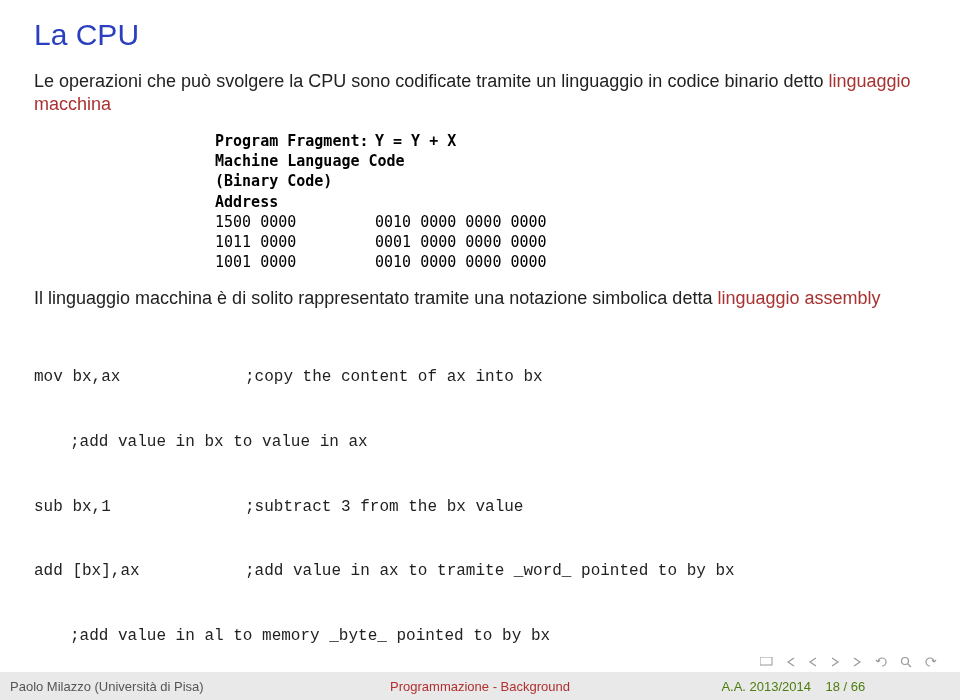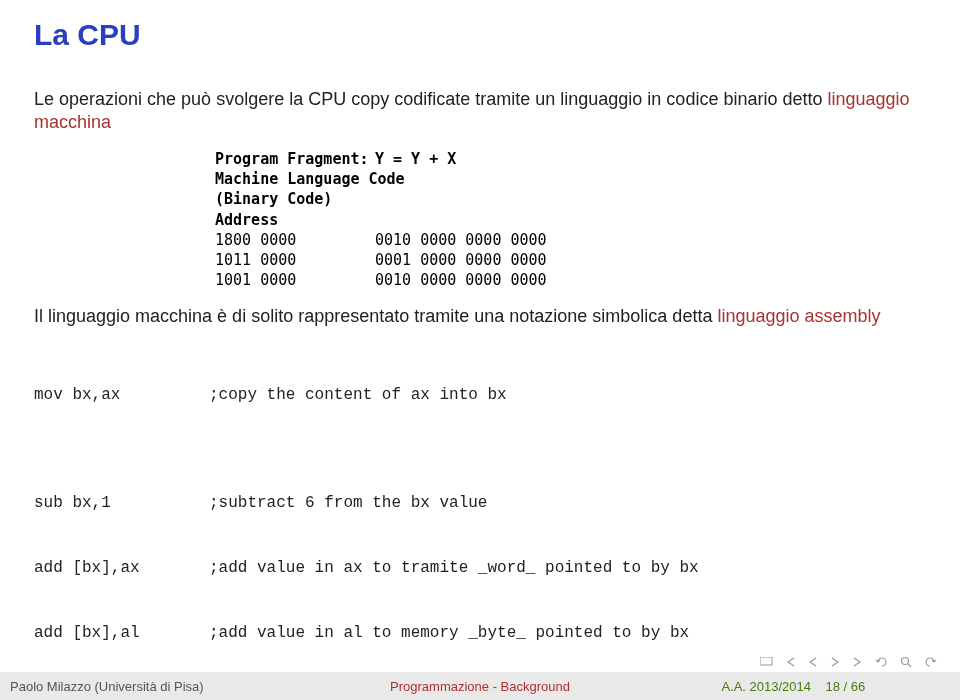--- a/index.html
+++ b/index.html
@@ -15,22 +15,22 @@
   }
   .slide {
     box-sizing: border-box;
     padding: 18px 34px 40px 34px;
     width: 100%;
     height: 100%;
   }
   .title {
     color: #2a3fbf;
     font-size: 30px;
-    font-weight: 700;
-    margin-bottom: 36px;
+    font-weight: 400;
+    margin-bottom: 18px;
   }
   .para {
     font-size: 18px;
     line-height: 1.3;
     margin-bottom: 14px;
   }
   .hl { color: #a83232; }
   .codeimg {
     margin: 9px auto 14px auto;
     width: 530px;
@@ -45,21 +45,21 @@
   .codeimg .c2 { flex: 1; }
   .asm {
     font-family: "Courier New", monospace;
     font-size: 16px;
     line-height: 1.35;
     margin-top: 10px;
     white-space: pre;
   }
   .asm-row { display: flex; }
   .asm-col1 { width: 175px; }
-  .asm-col2 { flex: 1; }
+  .asm-col2 { flex: 1; margin-left: 36px; }
   .footer {
     position: absolute;
     left: 0; right: 0; bottom: 0;
     height: 28px;
     background: #e9e9e9;
     display: flex;
     align-items: center;
     font-size: 13px;
     padding: 11px 10px;
     box-sizing: border-box;
@@ -81,57 +81,57 @@
   .navicons svg { display: block; }
 </style>
 </head>
 <body>
 
 <div class="slide">
 
   <div class="title">La CPU</div>
 
   <div class="para">
-    <span>Le operazioni che può svolgere la CPU copy codificate tramite un linguaggio in codice binario detto </span><span class="hl">linguaggio macchina</span>
+    <span>Le operazioni che può svolgere la CPU sono codificate tramite un linguaggio in codice binario detto </span><span class="hl">linguaggio macchina</span>
   </div>
 
   <div class="codeimg">
     <div class="row">
       <div class="c1">Program Fragment:</div>
       <div class="c2">Y = Y + X</div>
     </div>
     <div>Machine Language Code</div>
     <div>(Binary Code)</div>
     <div class="row">
       <div class="c2">Address</div>
     </div>
     <div class="row">
-      <div class="c1" style="font-weight:normal">1800 0000</div>
+      <div class="c1" style="font-weight:normal">1500 0000</div>
       <div class="c2" style="font-weight:normal">0010 0000 0000 0000</div>
     </div>
     <div class="row">
       <div class="c1" style="font-weight:normal">1011 0000</div>
       <div class="c2" style="font-weight:normal">0001 0000 0000 0000</div>
     </div>
     <div class="row">
       <div class="c1" style="font-weight:normal">1001 0000</div>
       <div class="c2" style="font-weight:normal">0010 0000 0000 0000</div>
     </div>
   </div>
 
   <div class="para">
     <span>Il linguaggio macchina è di solito rappresentato tramite una notazione simbolica detta </span><span class="hl">linguaggio assembly</span>
   </div>
 
   <div class="asm">
     <div class="asm-row"><div class="asm-col1">mov bx,ax</div><div class="asm-col2">;copy the content of ax into bx</div></div>
-    <div class="asm-row"></div>
-    <div class="asm-row"><div class="asm-col1">sub bx,1</div><div class="asm-col2">;subtract 6 from the bx value</div></div>
+    <div class="asm-row"><div class="asm-col2">;add value in bx to value in ax</div></div>
+    <div class="asm-row"><div class="asm-col1">sub bx,1</div><div class="asm-col2">;subtract 3 from the bx value</div></div>
     <div class="asm-row"><div class="asm-col1">add [bx],ax</div><div class="asm-col2">;add value in ax to tramite _word_ pointed to by bx</div></div>
-    <div class="asm-row"><div class="asm-col1">add [bx],al</div><div class="asm-col2">;add value in al to memory _byte_ pointed to by bx</div></div>
+    <div class="asm-row"><div class="asm-col2">;add value in al to memory _byte_ pointed to by bx</div></div>
   </div>
 
 </div>
 
 <div class="navicons">
   <span>
     <svg width="14" height="10" viewBox="0 0 14 10">
         <rect x="0" y="0" width="12" height="8" fill="none" stroke="#999" stroke-width="1"></rect>
       </svg>
   </span>

